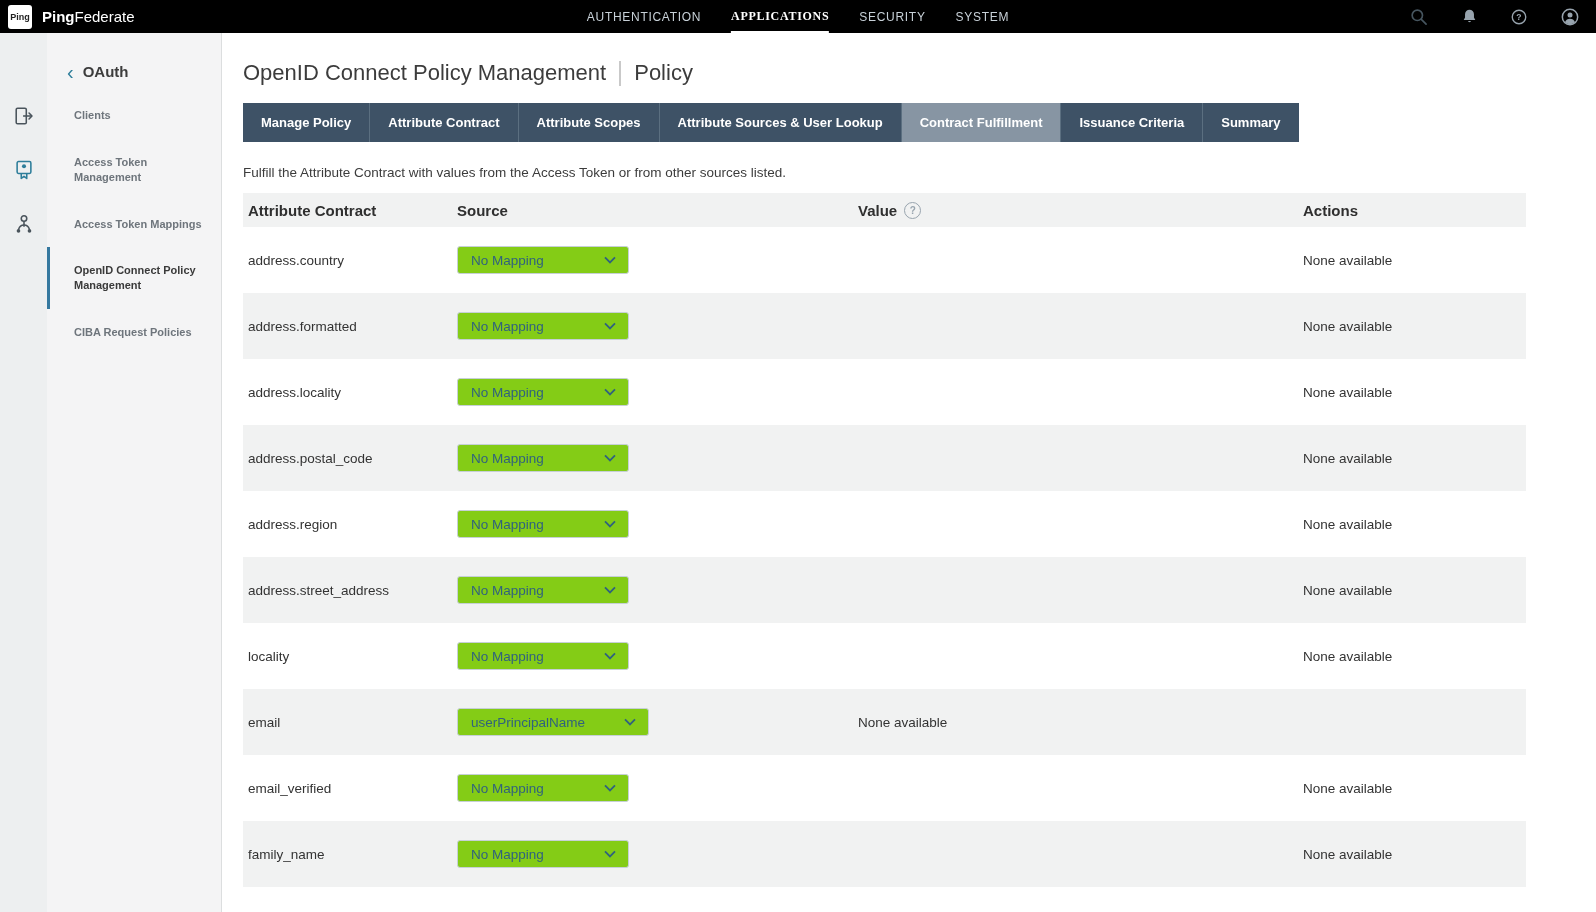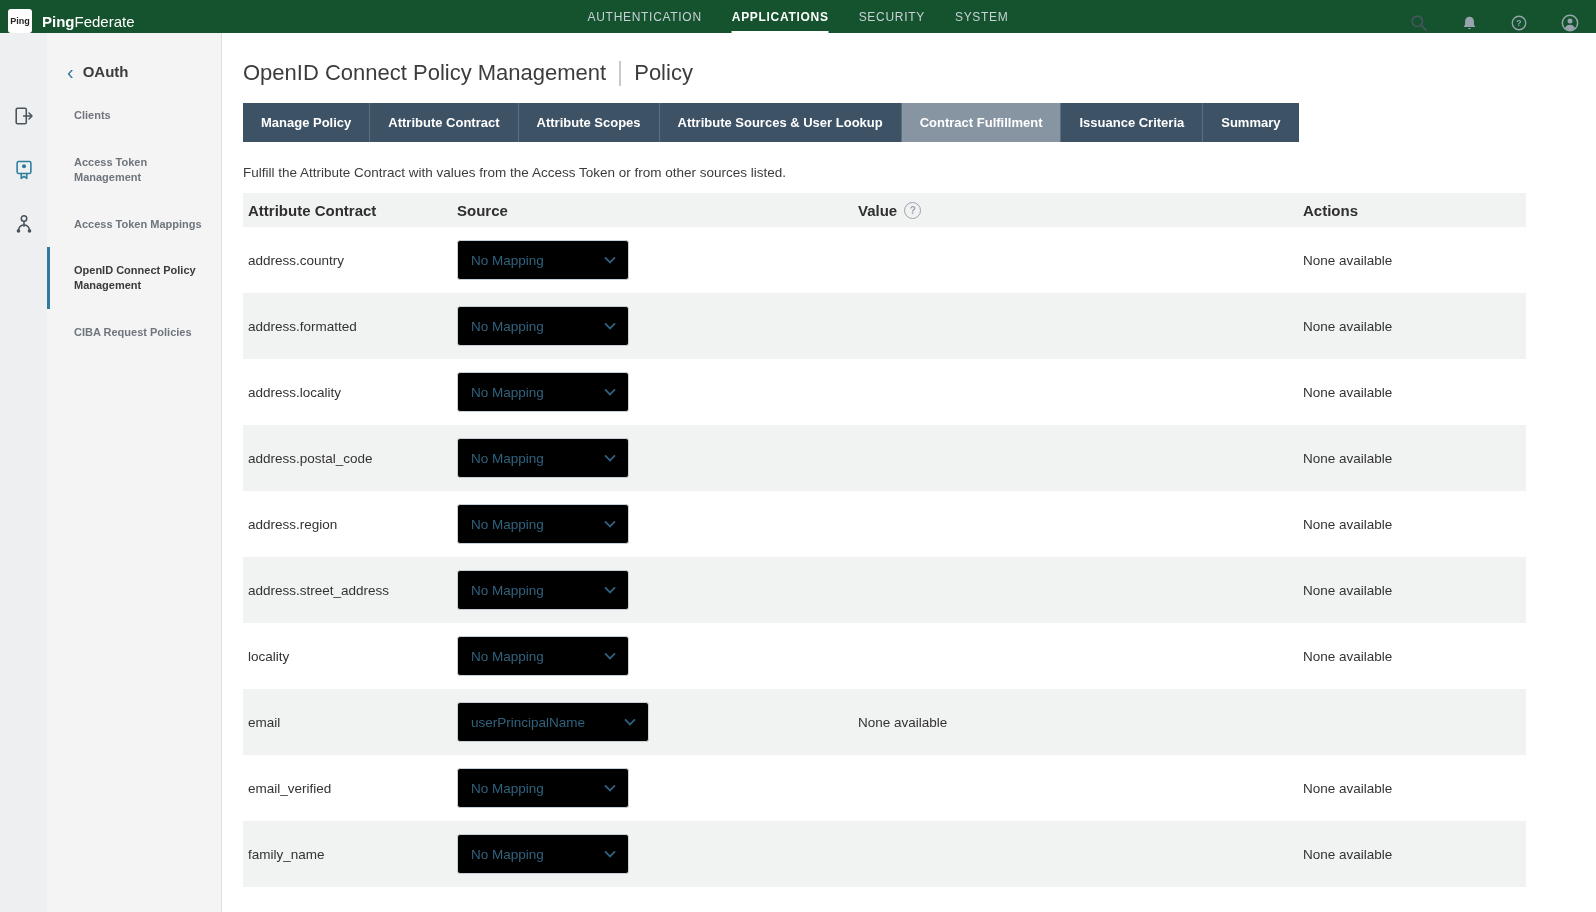--- a/index.html
+++ b/index.html
@@ -7,43 +7,43 @@
     width: 1596px; height: 912px; overflow: hidden;
     background: #fff;
     font-family: "Liberation Sans", "DejaVu Sans", sans-serif;
     color: #333;
   }
   button { font-family: inherit; }
 
   
   .topbar {
     position: relative;
-    height: 33px; background: #14532d;
-    display: flex; align-items: flex-end;
+    height: 33px; background: #000000;
+    display: flex; align-items: center;
     padding: 0 16px 0 8px; box-sizing: border-box;
   }
   .brand-wrap { display: flex; align-items: center; }
   .logo {
     width: 24px; height: 24px; background: #fff; border-radius: 3px;
     display: flex; align-items: center; justify-content: center;
     font-size: 9px; font-weight: bold; color: #222; margin-right: 10px;
   }
   .brand { font-size: 15px; color: #fff; }
   .brand .bold { font-weight: bold; }
   .top-nav {
     position: absolute; left: 50%; transform: translateX(-50%);
     display: flex; gap: 30px; height: 33px; align-items: stretch;
   }
   .nav-item {
     display: flex; align-items: center;
     color: #c8d1d8; font-size: 12px; letter-spacing: 0.7px;
     cursor: pointer; border-bottom: 2px solid transparent;
     padding-top: 2px; box-sizing: border-box;
   }
-  .nav-item.active { color: #fff; font-weight: bold; border-bottom-color: #fff; }
+  .nav-item.active { color: #fff; font-weight: bold; border-bottom-color: #fff; font-family: Liberation Serif, serif; }
   .top-icons { margin-left: auto; display: flex; align-items: center; gap: 32px; }
   .top-icon { color: #97a3ad; display: flex; cursor: pointer; }
   .top-icon.search { color: #46555f; }
 
   
   .layout { display: flex; height: 879px; }
 
   .rail {
     width: 47px; background: #edeff0; flex: none;
     display: flex; flex-direction: column; align-items: center;
@@ -99,22 +99,22 @@
   .help-icon {
     width: 15px; height: 15px; border: 1.3px solid #98a4ae; border-radius: 50%;
     color: #98a4ae; font-size: 10px; font-weight: bold;
     display: inline-flex; align-items: center; justify-content: center;
     cursor: pointer;
   }
   .trow { height: 66px; font-size: 13.5px; color: #333; }
   .tbody .trow:nth-child(even) { background: #f1f2f2; }
 
   .dropdown {
-    width: 172px; height: 40px; box-sizing: border-box;
-    background: #000000; border: 1px solid #c6d0d6; border-radius: 3px;
+    width: 172px; height: 28px; box-sizing: border-box;
+    background: #84cc16; border: 1px solid #c6d0d6; border-radius: 3px;
     color: #30627e; font-size: 13.5px;
     display: flex; align-items: center; justify-content: space-between;
     padding: 0 12px 0 13px; cursor: pointer;
   }
   .dropdown.wide { width: 192px; }
   .dd-chev { flex: none; }
   .actions-cell { color: #333; }
 </style>
 </head>
 <body>

